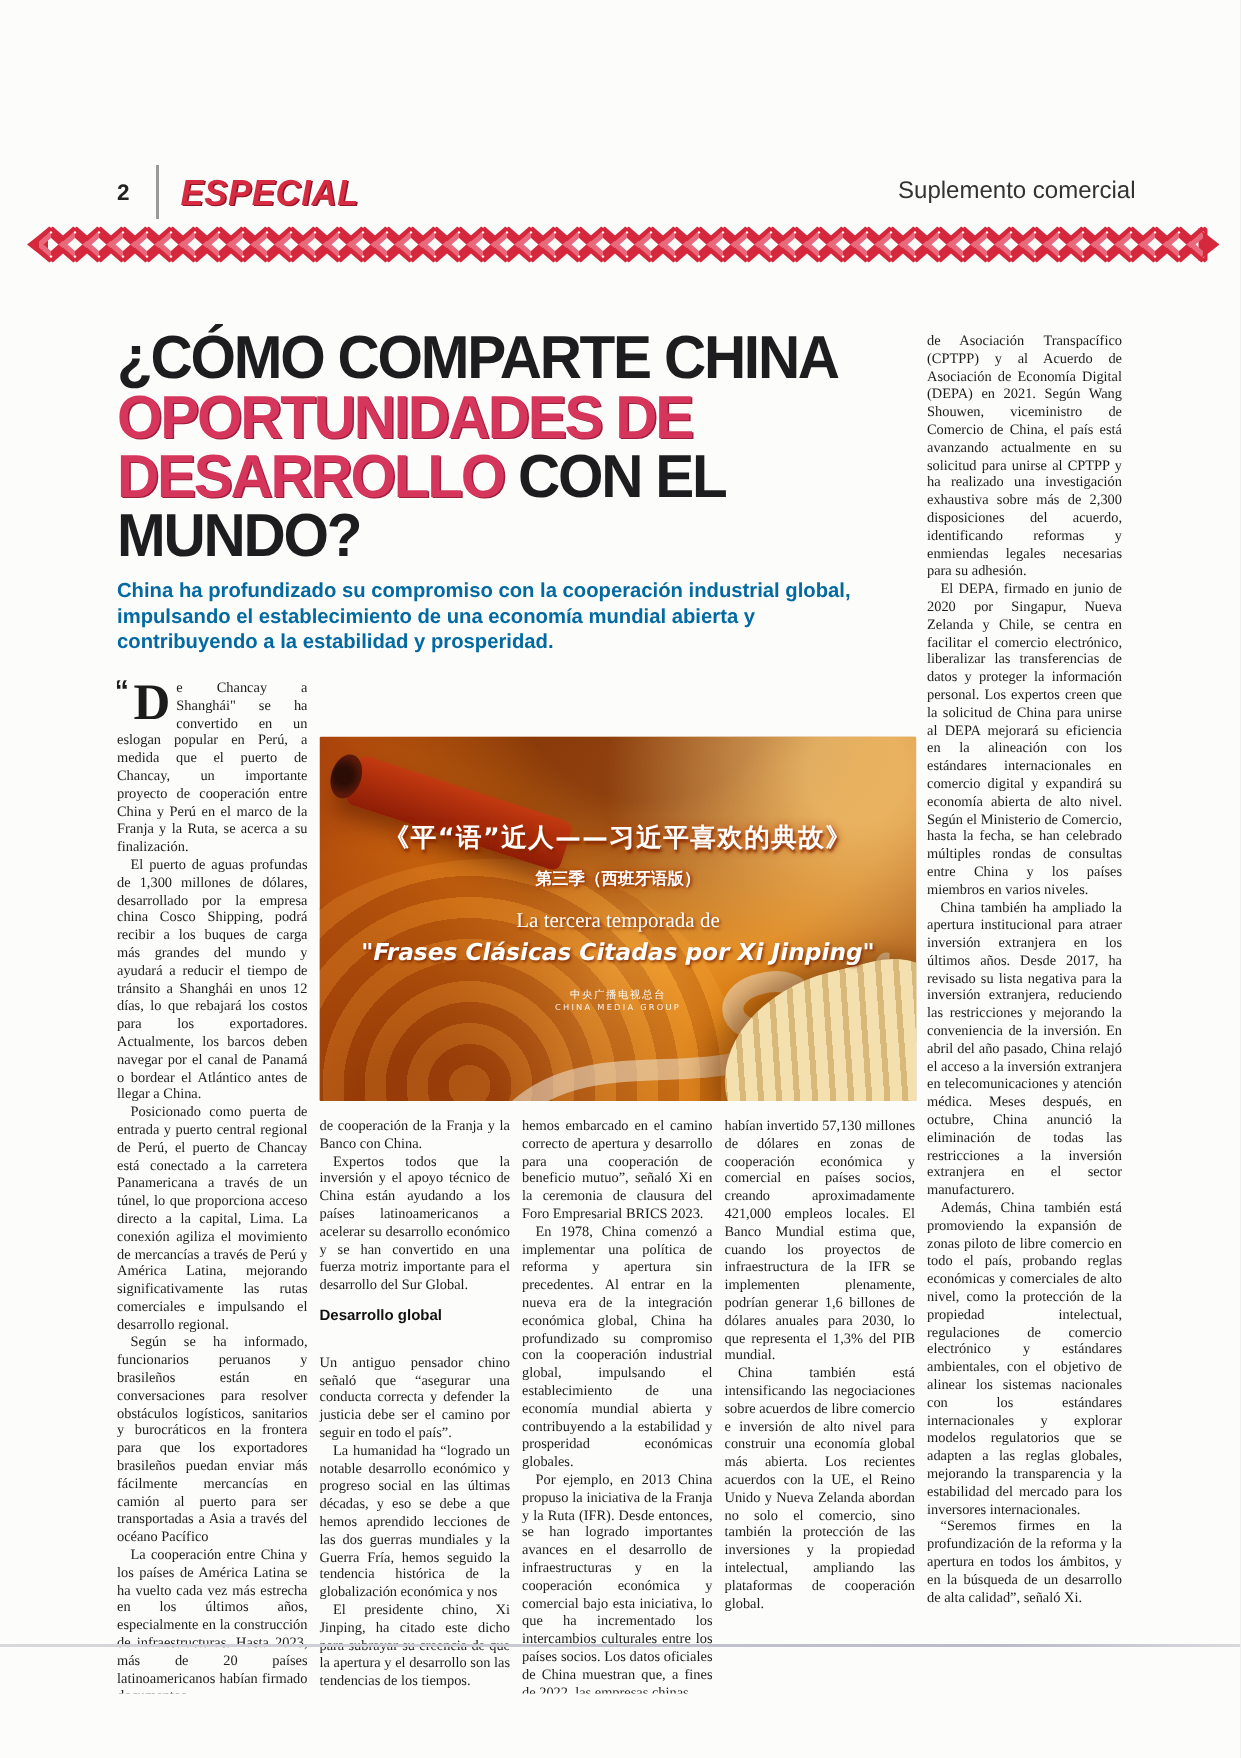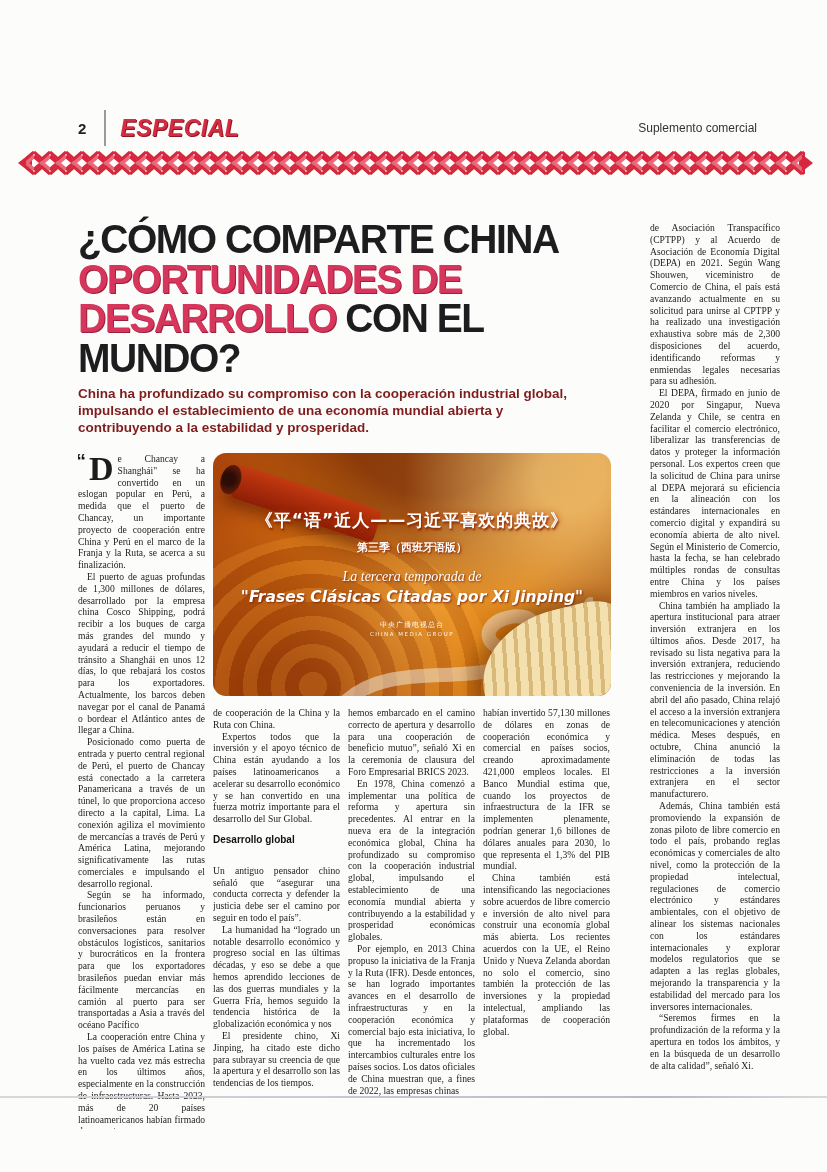--- a/index.html
+++ b/index.html
@@ -13,66 +13,67 @@
 
   
   .hdr{position:absolute;left:78px;right:70px;top:108px;height:40px;
     display:flex;align-items:center;font-family:"Liberation Sans",sans-serif;}
   .pagenum{font-weight:bold;font-size:15px;color:#222;}
   .hdr-rule{width:2px;height:36px;background:#9a9a9a;margin:0 14px 0 18px;}
   .section-logo{
     font-size:23px;font-weight:800;letter-spacing:.5px;color:#d62b41;
     text-shadow:1px 1px 0 #8e1626;font-style:italic;transform:scaleY(1.05);
   }
-  .hdr-right{margin-left:auto;font-size:12px;color:#333;}
+  .hdr-right{margin-left:auto;font-size:16px;color:#333;}
 
   
   .band{position:absolute;left:18px;right:14px;top:150px;height:26px;}
   .band svg{width:100%;height:100%;}
 
   
   .leftzone{position:absolute;left:78px;top:220px;width:533px;}
   .headline{
     font-family:"Liberation Sans","DejaVu Sans",sans-serif;
     font-weight:800;font-size:39px;line-height:38px;letter-spacing:-1.5px;
     color:#1d1d1f;transform:scaleY(1.04);transform-origin:top left;margin:0;
   }
   .headline .red{color:#d6365c;text-shadow:1px 1px 0 #9c1f3c;}
   .deck{
     font-family:"Liberation Sans","DejaVu Sans",sans-serif;
-    font-weight:bold;font-size:13.5px;line-height:17px;color:#7f1d1d;
+    font-weight:bold;font-size:13.5px;line-height:17px;color:#0369a1;
     margin-top:13px;width:520px;
   }
 
   
   .bodyrow{display:flex;gap:8px;margin-top:17px;height:676px;overflow:hidden;}
   .col{width:127px;flex:0 0 127px;overflow:hidden;
     font-size:9.6px;line-height:11.8px;text-align:justify;hyphens:auto;}
   .subzone{flex:1;display:flex;flex-direction:column;}
   .subcols{display:flex;gap:8px;margin-top:11px;height:420px;overflow:hidden;}
   .para{margin:0;text-indent:9px;}
   .para.cont,.para.drop{text-indent:0;}
   .subhead{font-family:"Liberation Sans",sans-serif;font-size:10px;margin:9px 0 19px;
     font-weight:bold;color:#111;}
   .bigquote{float:left;font-weight:bold;font-size:20px;line-height:15px;
     margin:1px 1px 0 -2px;font-family:"Liberation Sans",sans-serif;}
   .dropcap{float:left;font-size:34px;line-height:29px;font-weight:bold;
     padding:1px 4px 0 2px;}
 
-  .col5{position:absolute;left:650px;top:222px;width:130px;height:870px;overflow:hidden;
+  .col5{position:absolute;left:618px;top:222px;width:130px;height:870px;overflow:hidden;
     font-size:9.6px;line-height:11.8px;text-align:justify;hyphens:auto;}
 
   
   .promo{
-    position:relative;height:243px;border-radius:13px;overflow:hidden;flex:0 0 243px;
+    position:relative;height:243px;border-radius:1px;overflow:hidden;flex:0 0 243px;
     background:
       radial-gradient(circle at 18% 108%, rgba(140,50,5,.85) 0 12%, transparent 46%),
       radial-gradient(circle at 90% 10%, rgba(250,210,130,.7) 0 8%, transparent 40%),
       radial-gradient(circle at 55% -20%, rgba(120,45,8,.8) 0 25%, transparent 55%),
       linear-gradient(115deg,#a8420c 0%,#d4700f 28%,#efa135 52%,#d97c12 72%,#8f3c08 100%);
+    margin-top: 38px;
   }
   .promo .arcs{position:absolute;left:-80px;bottom:-140px;width:360px;height:300px;
     border-radius:50%;
     background:repeating-radial-gradient(circle at 50% 50%,
       rgba(255,170,60,.35) 0 14px, rgba(150,60,10,.35) 14px 28px);
     transform:rotate(-12deg);opacity:.6;}
   .promo .scroll{position:absolute;left:18px;top:34px;width:150px;height:34px;
     background:linear-gradient(180deg,#c33a10,#8e1d06);
     border-radius:6px;transform:rotate(18deg);box-shadow:-6px 8px 14px rgba(80,20,0,.5);}
   .promo .scroll::before{content:"";position:absolute;left:-14px;top:2px;width:20px;height:30px;
@@ -83,21 +84,21 @@
       repeating-linear-gradient(100deg, #f4dfae 0 8px, #d9b979 8px 12px),
       #eeda9e;
     border-radius:60% 30% 10% 50%;transform:rotate(-14deg);
     box-shadow:-10px -6px 18px rgba(90,40,5,.45);}
   .promo-text{position:absolute;inset:0;color:#fff;text-align:center;
     font-family:"DejaVu Sans","Liberation Sans",sans-serif;}
   .cn-title{margin-top:56px;font-size:17px;font-weight:bold;letter-spacing:1px;
     text-shadow:0 0 6px rgba(180,60,0,.9),1px 2px 2px rgba(120,30,0,.9);}
   .cn-sub{margin-top:8px;font-size:11px;font-weight:bold;
     text-shadow:0 0 5px rgba(180,60,0,.9),1px 1px 2px rgba(120,30,0,.9);}
-  .es-line1{margin-top:14px;font-size:14px;font-style:italic;
+  .es-line1{margin-top:14px;font-size:14px;
     font-family:"Liberation Serif",serif;text-shadow:1px 1px 2px rgba(120,30,0,.8);}
   .es-line2{margin-top:3px;font-size:15.5px;font-weight:bold;font-style:italic;
     text-shadow:1px 1px 2px rgba(120,30,0,.8);}
   .cmg{margin-top:16px;line-height:1.1;}
   .cmg-logo{font-size:21px;font-weight:800;letter-spacing:1px;color:#fdfdfd;
     text-shadow:0 1px 0 #b0601a,0 2px 3px rgba(100,30,0,.8);}
   .cmg-cn{font-size:7px;letter-spacing:1px;opacity:.95;margin-top:2px;}
   .cmg-en{font-size:5.5px;letter-spacing:1.5px;opacity:.9;margin-top:1px;}
 </style>
 </head>
@@ -160,21 +161,21 @@
             <div class="es-line2">"Frases Clásicas Citadas por Xi Jinping"</div>
             <div class="cmg">
               <div class="cmg-cn">中央广播电视总台</div>
               <div class="cmg-en">CHINA MEDIA GROUP</div>
             </div>
           </div>
         </div>
 
         <div class="subcols">
           <div class="col">
-              <p class="para cont">de cooperación de la China y la Ruta con China.</p>
+              <p class="para cont">de cooperación de la Franja y la Banco con China.</p>
               <p class="para">Expertos todos que la inversión y el apoyo técnico de China están ayudando a los países latinoamericanos a acelerar su desarrollo económico y se han convertido en una fuerza motriz importante para el desarrollo del Sur Global.</p>
               <h3 class="subhead">Desarrollo global</h3>
               <p class="para cont">Un antiguo pensador chino señaló que “asegurar una conducta correcta y defender la justicia debe ser el camino por seguir en todo el país”.</p>
               <p class="para">La humanidad ha “logrado un notable desarrollo económico y progreso social en las últimas décadas, y eso se debe a que hemos aprendido lecciones de las dos guerras mundiales y la Guerra Fría, hemos seguido la tendencia histórica de la globalización económica y nos</p>
               <p class="para">El presidente chino, Xi Jinping, ha citado este dicho para subrayar su creencia de que la apertura y el desarrollo son las tendencias de los tiempos.</p>
             </div>
           <div class="col">
               <p class="para cont">hemos embarcado en el camino correcto de apertura y desarrollo para una cooperación de beneficio mutuo”, señaló Xi en la ceremonia de clausura del Foro Empresarial BRICS 2023.</p>
               <p class="para">En 1978, China comenzó a implementar una política de reforma y apertura sin precedentes. Al entrar en la nueva era de la integración económica global, China ha profundizado su compromiso con la cooperación industrial global, impulsando el establecimiento de una economía mundial abierta y contribuyendo a la estabilidad y prosperidad económicas globales.</p>
               <p class="para">Por ejemplo, en 2013 China propuso la iniciativa de la Franja y la Ruta (IFR). Desde entonces, se han logrado importantes avances en el desarrollo de infraestructuras y en la cooperación económica y comercial bajo esta iniciativa, lo que ha incrementado los intercambios culturales entre los países socios. Los datos oficiales de China muestran que, a fines de 2022, las empresas chinas</p>

